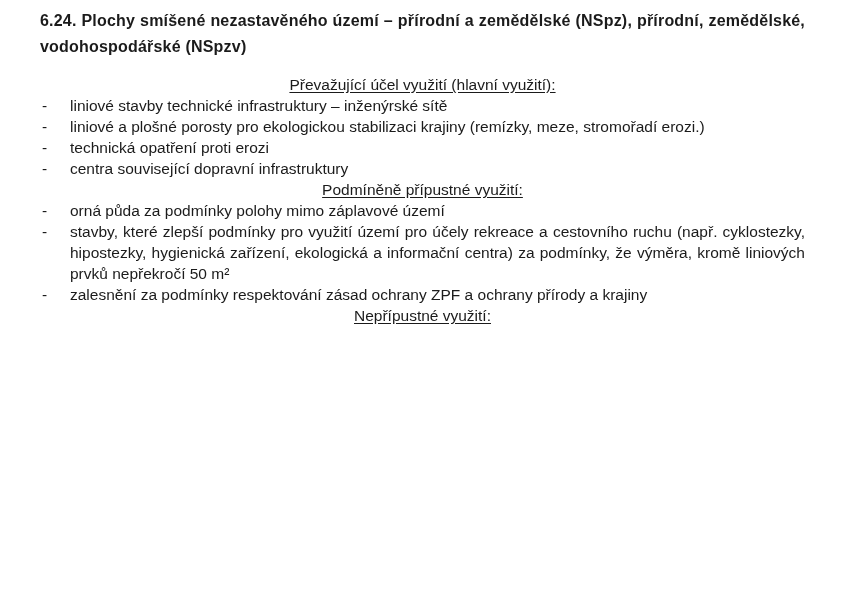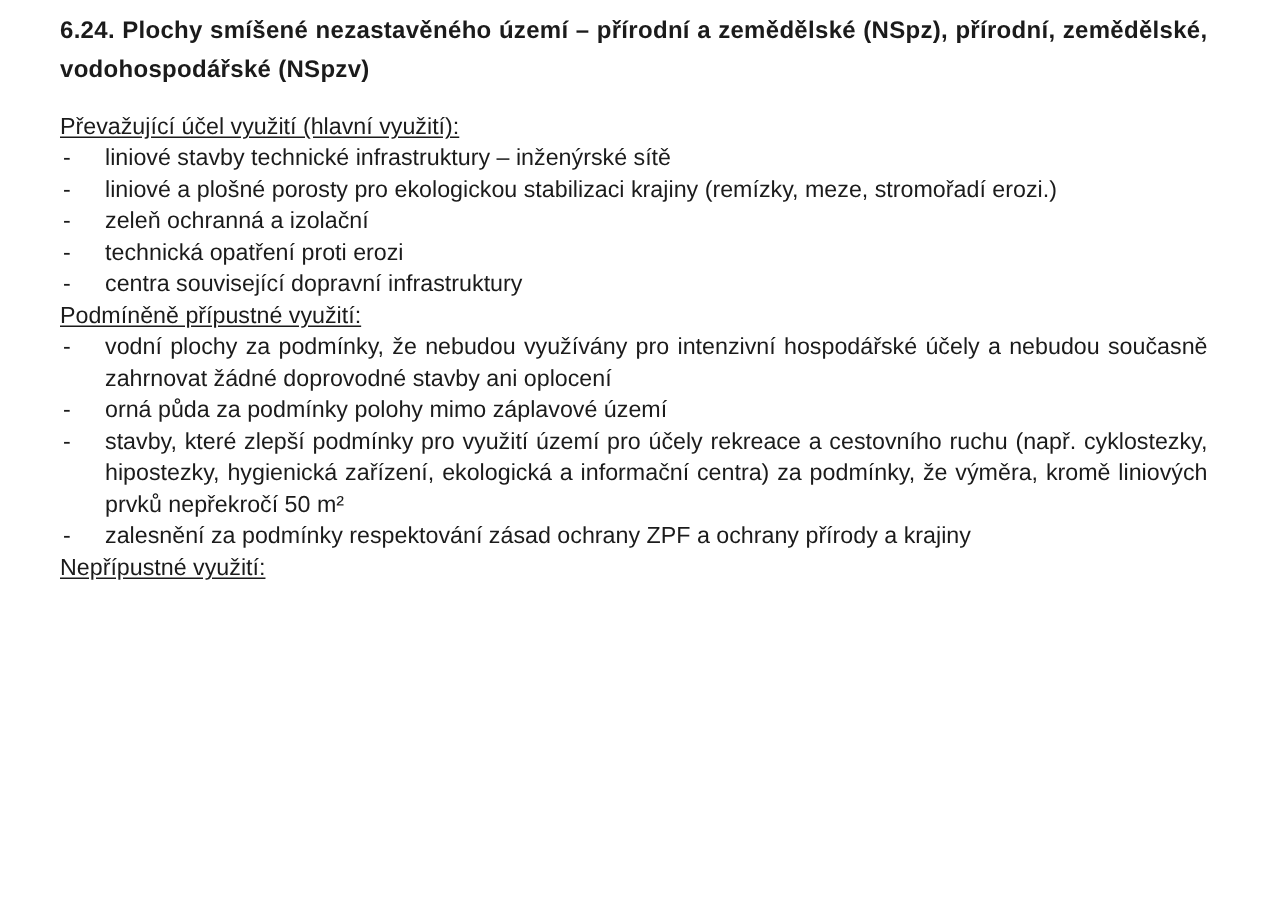--- a/index.html
+++ b/index.html
@@ -36,20 +36,21 @@
   .sec-permitted   { margin-top: 12px; }
   .sec-conditional { margin-top: 16px; }
   .sec-inadmissible{ margin-top: 22px; }
   .section-heading {
     margin: 0;
     font-size: 15.5px;
     font-weight: normal;
     line-height: 21px;
     text-decoration: underline;
     text-underline-offset: 2px;
+    text-align: center;
   }
   ul.item-list {
     list-style: none;
     margin: 0;
     padding: 0;
   }
   ul.item-list li {
     position: relative;
     padding-left: 30px;
     font-size: 15.5px;
@@ -71,30 +72,28 @@
   <h1 class="doc-title">6.24. Plochy smíšené nezastavěného území – přírodní a zemědělské (NSpz), přírodní, zemědělské, vodohospodářské (NSpzv)</h1>
 
   <section class="use-section sec-main">
     <h2 class="section-heading">Převažující účel využití (hlavní využití):</h2>
   </section>
 
   <section class="use-section sec-permitted">
     <ul class="item-list">
       <li>liniové stavby technické infrastruktury – inženýrské sítě</li>
       <li>liniové a plošné porosty pro ekologickou stabilizaci krajiny (remízky, meze, stromořadí erozi.)</li>
-      <li>zeleň ochranná a izolační</li>
       <li>technická opatření proti erozi</li>
       <li>centra související dopravní infrastruktury</li>
     </ul>
   </section>
 
   <section class="use-section sec-conditional">
     <h2 class="section-heading">Podmíněně přípustné využití:</h2>
     <ul class="item-list">
-      <li>vodní plochy za podmínky, že nebudou využívány pro intenzivní hospodářské účely a nebudou současně zahrnovat žádné doprovodné stavby ani oplocení</li>
       <li>orná půda za podmínky polohy mimo záplavové území</li>
       <li>stavby, které zlepší podmínky pro využití území pro účely rekreace a cestovního ruchu (např. cyklostezky, hipostezky, hygienická zařízení, ekologická a informační centra) za podmínky, že výměra, kromě liniových prvků nepřekročí 50 m²</li>
       <li>zalesnění za podmínky respektování zásad ochrany ZPF a ochrany přírody a krajiny</li>
     </ul>
   </section>
 
   <section class="use-section sec-inadmissible">
     <h2 class="section-heading">Nepřípustné využití:</h2>
   </section>
 

